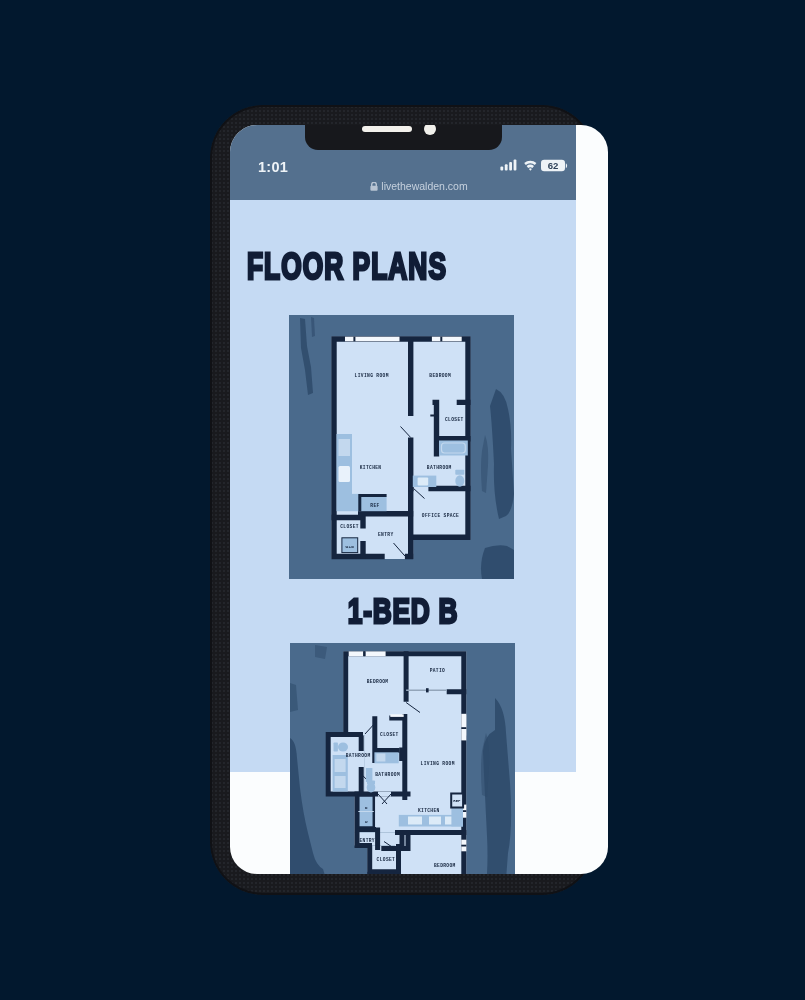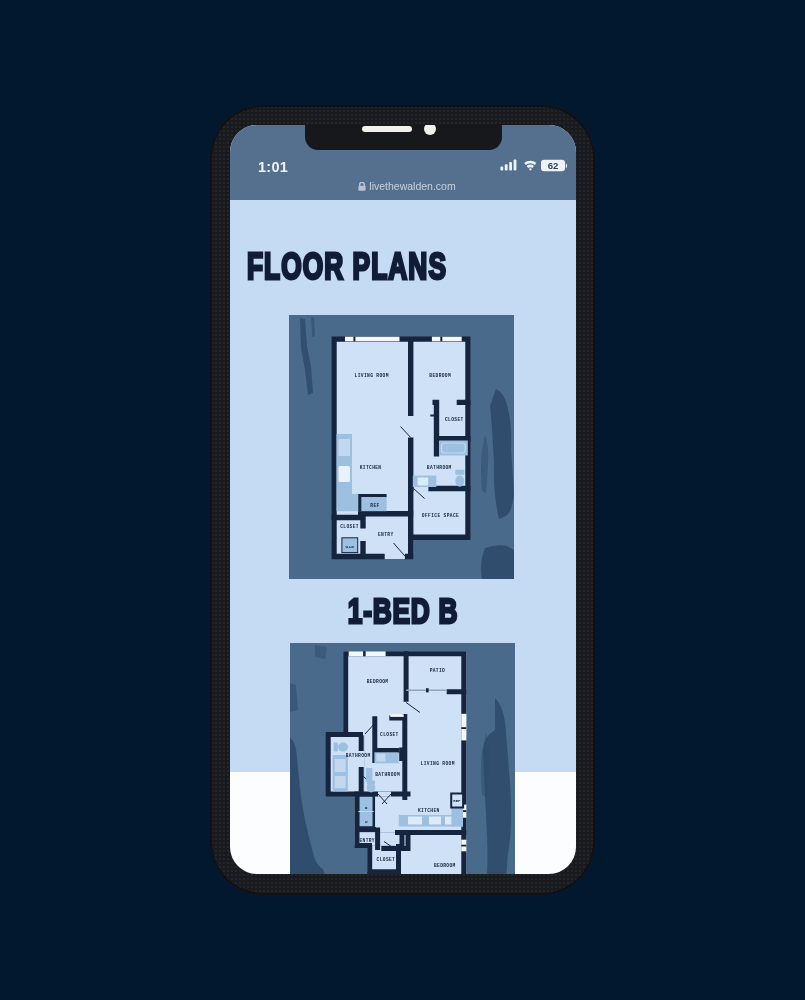--- a/index.html
+++ b/index.html
@@ -4,27 +4,27 @@
 <style>
   html,body{margin:0;padding:0;}
   body{width:805px;height:1000px;position:relative;overflow:hidden;
        background:#02182e;font-family:"Liberation Sans",sans-serif;}
   .phone{position:absolute;left:210px;top:104.5px;width:385px;height:790.5px;
        border-radius:53px;background:#191a1e;
        background-image:radial-gradient(rgba(100,110,130,.13) 0.9px,transparent 1.2px);
        background-size:4px 4px;
        box-shadow:inset 0 0 0 2px #101115;}
   .screen{position:absolute;left:230px;top:125px;width:346px;height:749px;
-       border-radius:27px;background:#fbfdfe;overflow:hidden;}
+       border-radius:27px;background:#fbfdfe;overflow:hidden;padding-left:32px;}
   .status{position:absolute;left:0;top:0;width:346px;height:75px;background:#54708e;}
   .bluebg{position:absolute;left:0;top:75px;width:346px;height:572px;background:#c5daf3;}
   .time{position:absolute;left:28px;top:34.6px;font-size:14.5px;font-weight:bold;
        color:#eef3f7;line-height:1;letter-spacing:.3px;}
   .sticons{position:absolute;left:266px;top:33px;}
-  .urlrow{position:absolute;left:4px;top:55.5px;width:346px;text-align:center;
+  .urlrow{position:absolute;left:16px;top:55.5px;width:346px;text-align:center;
        font-size:10.5px;color:#c6d1de;line-height:1;}
   .urlrow svg{vertical-align:-1px;margin-right:3px;}
   .notch{position:absolute;left:75px;top:0;width:197px;height:25px;background:#17181c;
        border-radius:0 0 13px 13px;}
   .speaker{position:absolute;left:132px;top:1px;width:50px;height:6.4px;background:#f3f1ec;border-radius:3.2px;}
   .camera{position:absolute;left:194px;top:-2.4px;width:12px;height:12px;background:#f1f0eb;border-radius:50%;}
   .h1{position:absolute;left:17px;top:123px;font-size:37px;font-weight:bold;
       color:#111d36;-webkit-text-stroke:3px #111d36;letter-spacing:1.5px;
       line-height:1;transform:scaleX(.71);transform-origin:left top;white-space:nowrap;}
   .h2{position:absolute;left:0;top:468px;width:346px;text-align:center;font-size:35px;

